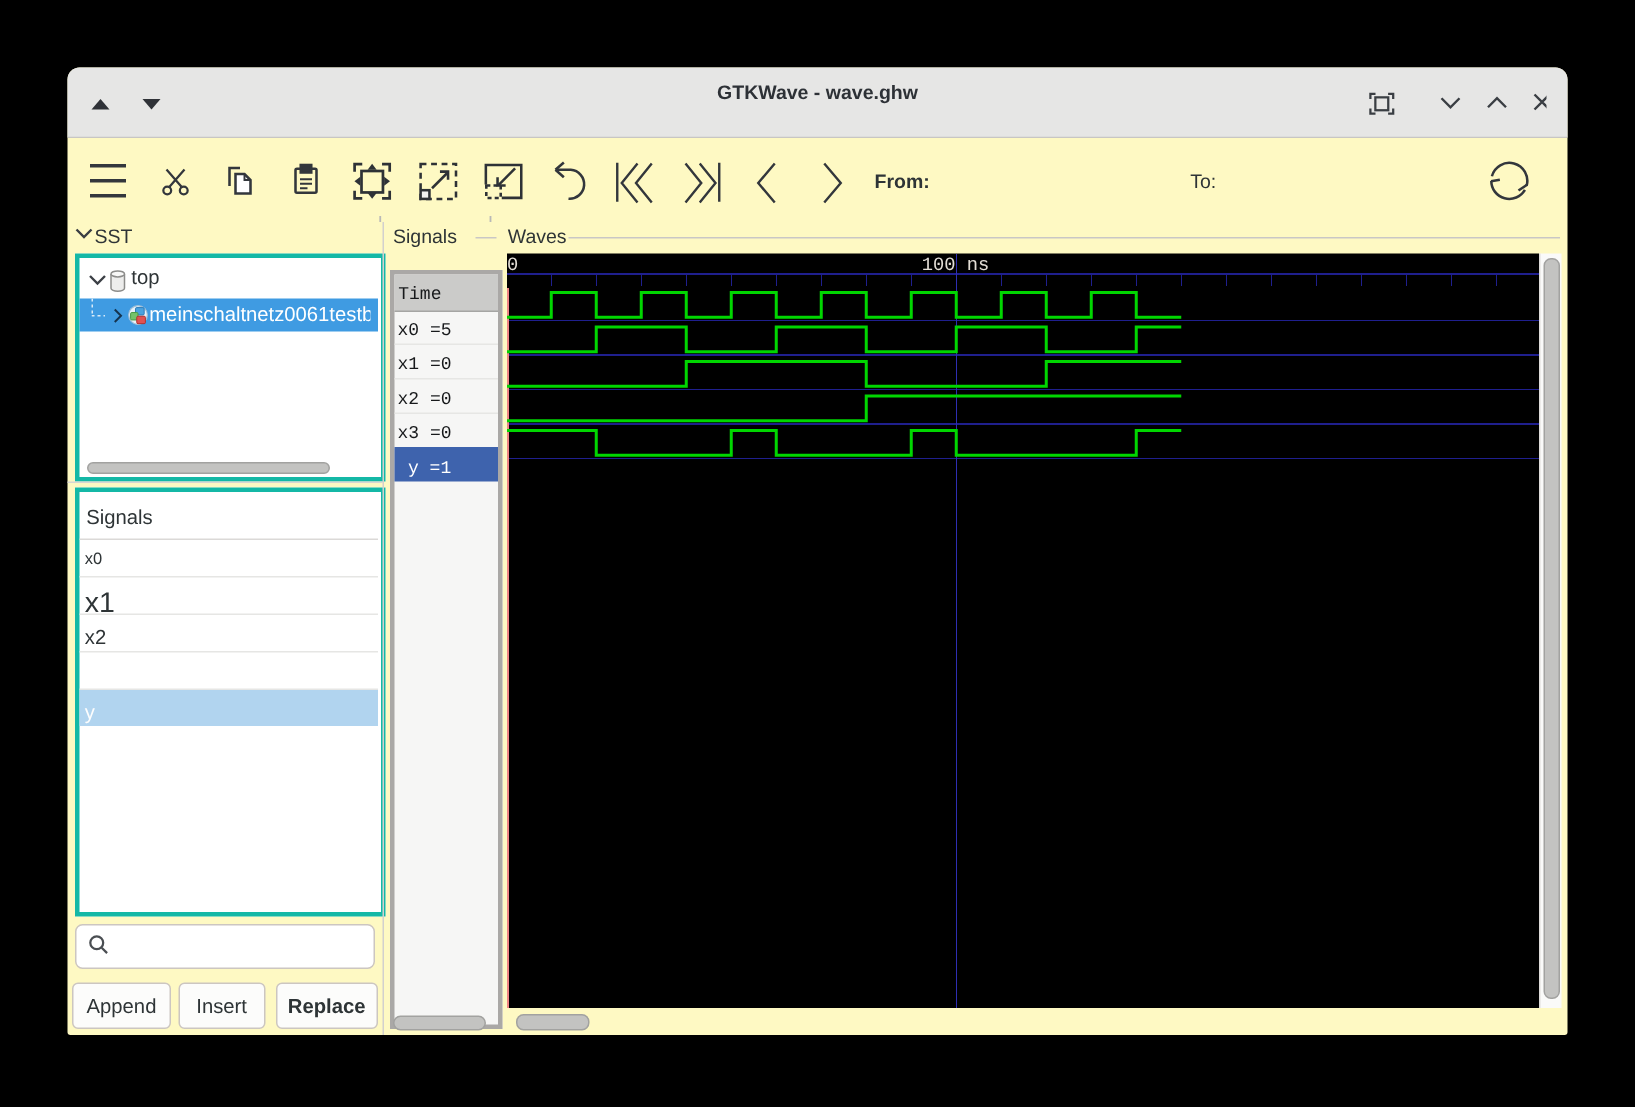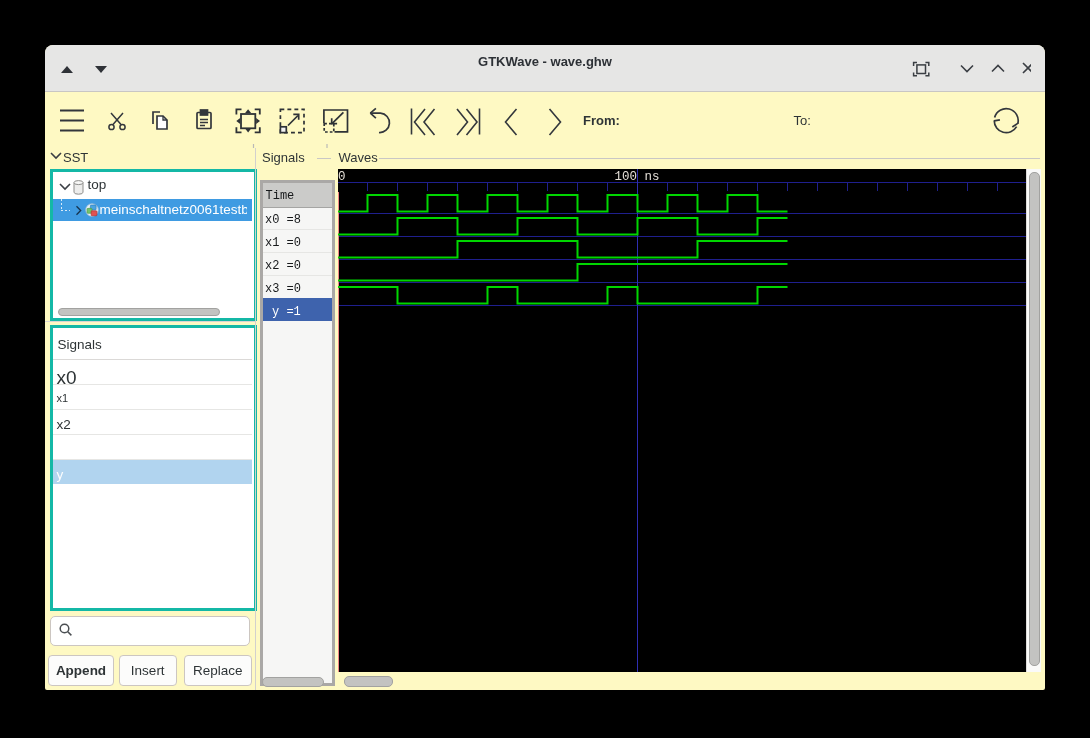--- a/index.html
+++ b/index.html
@@ -159,50 +159,50 @@
     <div class="abs" style="left:47px;top:30px;font-size:13.5px;color:#fff;white-space:nowrap;overflow:hidden;width:147px;">meinschaltnetz0061testbench</div>
 
     <div class="abs scrpill" style="left:5px;top:136px;width:160px;height:6px;"></div>
   </div>
 
   <div class="abs" style="left:0;top:275.5px;width:210px;height:1px;background:#d8d6d4;"></div>
 
   <div class="abs panelbox" style="left:4.5px;top:280px;width:201px;height:280px;">
     <div class="abs" style="left:5px;top:9px;font-size:13.5px;color:#2e3436;">Signals</div>
     <div class="abs" style="left:0;top:30.5px;width:199px;height:1px;background:#dbd9d7;"></div>
-    <div class="abs" style="left:4px;top:38.5px;font-size:19px;color:#2e3436;">x0</div>
+    <div class="abs" style="left:4px;top:38.5px;font-size:11px;color:#2e3436;">x0</div>
     <div class="abs rowsep" style="left:0;top:55.8px;width:199px;"></div>
-    <div class="abs" style="left:4px;top:63.7px;font-size:11px;color:#2e3436;">x1</div>
+    <div class="abs" style="left:4px;top:63.7px;font-size:19px;color:#2e3436;">x1</div>
     <div class="abs rowsep" style="left:0;top:81px;width:199px;"></div>
     <div class="abs" style="left:4px;top:88.9px;font-size:13.5px;color:#2e3436;">x2</div>
     <div class="abs rowsep" style="left:0;top:106.2px;width:199px;"></div>
     <div class="abs" style="left:4px;top:114.1px;font-size:13px;color:#2e3436;margin-top:29px;">x3</div>
     <div class="abs rowsep" style="left:0;top:131.4px;width:199px;"></div>
     <div class="abs" style="left:0;top:132.1px;width:199px;height:24.4px;background:#b1d4ef;"></div>
     <div class="abs" style="left:4px;top:139.3px;font-size:13.5px;color:#fdfdfd;">y</div>
   </div>
 
   <div class="abs input" style="left:4.5px;top:571px;width:198px;height:28px;"></div>
   <svg class="abs" style="left:13px;top:577px;" width="16" height="16" viewBox="0 0 16 16">
     <circle cx="6.5" cy="6.5" r="4.3" stroke="#4a4e52" fill="none" stroke-width="1.5"></circle>
     <path d="M9.8 9.8 l3.6 3.6" stroke="#4a4e52" stroke-width="1.5"></path>
   </svg>
 
-  <div class="abs btn" style="left:3px;top:609.5px;width:64px;height:29.5px;line-height:29.5px;font-weight:bold;">Append</div>
+  <div class="abs btn" style="left:3px;top:609.5px;width:64px;height:29.5px;line-height:29.5px;">Append</div>
   <div class="abs btn" style="left:74px;top:609.5px;width:55.5px;height:29.5px;line-height:29.5px;">Insert</div>
-  <div class="abs btn" style="left:139px;top:609.5px;width:65.5px;height:29.5px;line-height:29.5px;">Replace</div>
+  <div class="abs btn" style="left:139px;top:609.5px;width:65.5px;height:29.5px;line-height:29.5px;font-weight:bold;">Replace</div>
 
   <div class="abs" style="left:209.5px;top:103px;width:1px;height:542px;background:#d2d0ce;"></div>
 
   <div class="abs lbl" style="left:217px;top:105px;">Signals</div>
   <div class="abs" style="left:272px;top:113px;width:14px;height:1px;background:#c9c7c5;"></div>
   <div class="abs panelbox" style="left:214.5px;top:123px;width:69px;height:500px;background:#f6f6f5;border-color:#aaa8a6;margin-top:12px;">
     <div class="abs" style="left:0;top:0;width:69px;height:23.5px;background:#cbcbc9;border-bottom:1px solid #a5a5a3;"></div>
     <div class="abs mono" style="left:3px;top:6px;font-size:12px;color:#17191b;">Time</div>
-    <div class="abs mono" style="left:2.5px;top:30px;font-size:12px;color:#17191b;">x0 =8</div>
+    <div class="abs mono" style="left:2.5px;top:30px;font-size:12px;color:#17191b;">x0 =5</div>
     <div class="abs rowsep" style="left:0;top:46px;width:69px;"></div>
     <div class="abs mono" style="left:2.5px;top:53px;font-size:12px;color:#17191b;">x1 =0</div>
     <div class="abs rowsep" style="left:0;top:69px;width:69px;"></div>
     <div class="abs mono" style="left:2.5px;top:76px;font-size:12px;color:#17191b;">x2 =0</div>
     <div class="abs rowsep" style="left:0;top:92px;width:69px;"></div>
     <div class="abs mono" style="left:2.5px;top:99px;font-size:12px;color:#17191b;">x3 =0</div>
     <div class="abs rowsep" style="left:0;top:115px;width:69px;"></div>
     <div class="abs" style="left:0;top:114.5px;width:69px;height:23px;background:#3e63ad;"></div>
     <div class="abs mono" style="left:9.5px;top:122px;font-size:12px;color:#fff;">y =1</div>
   </div>

